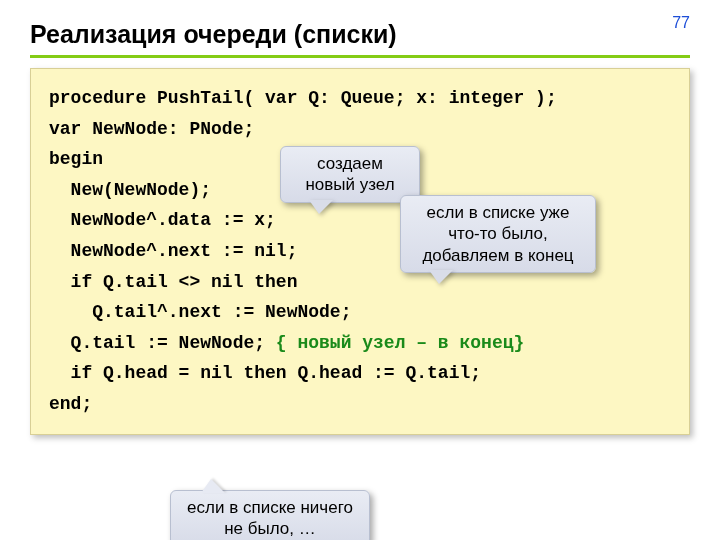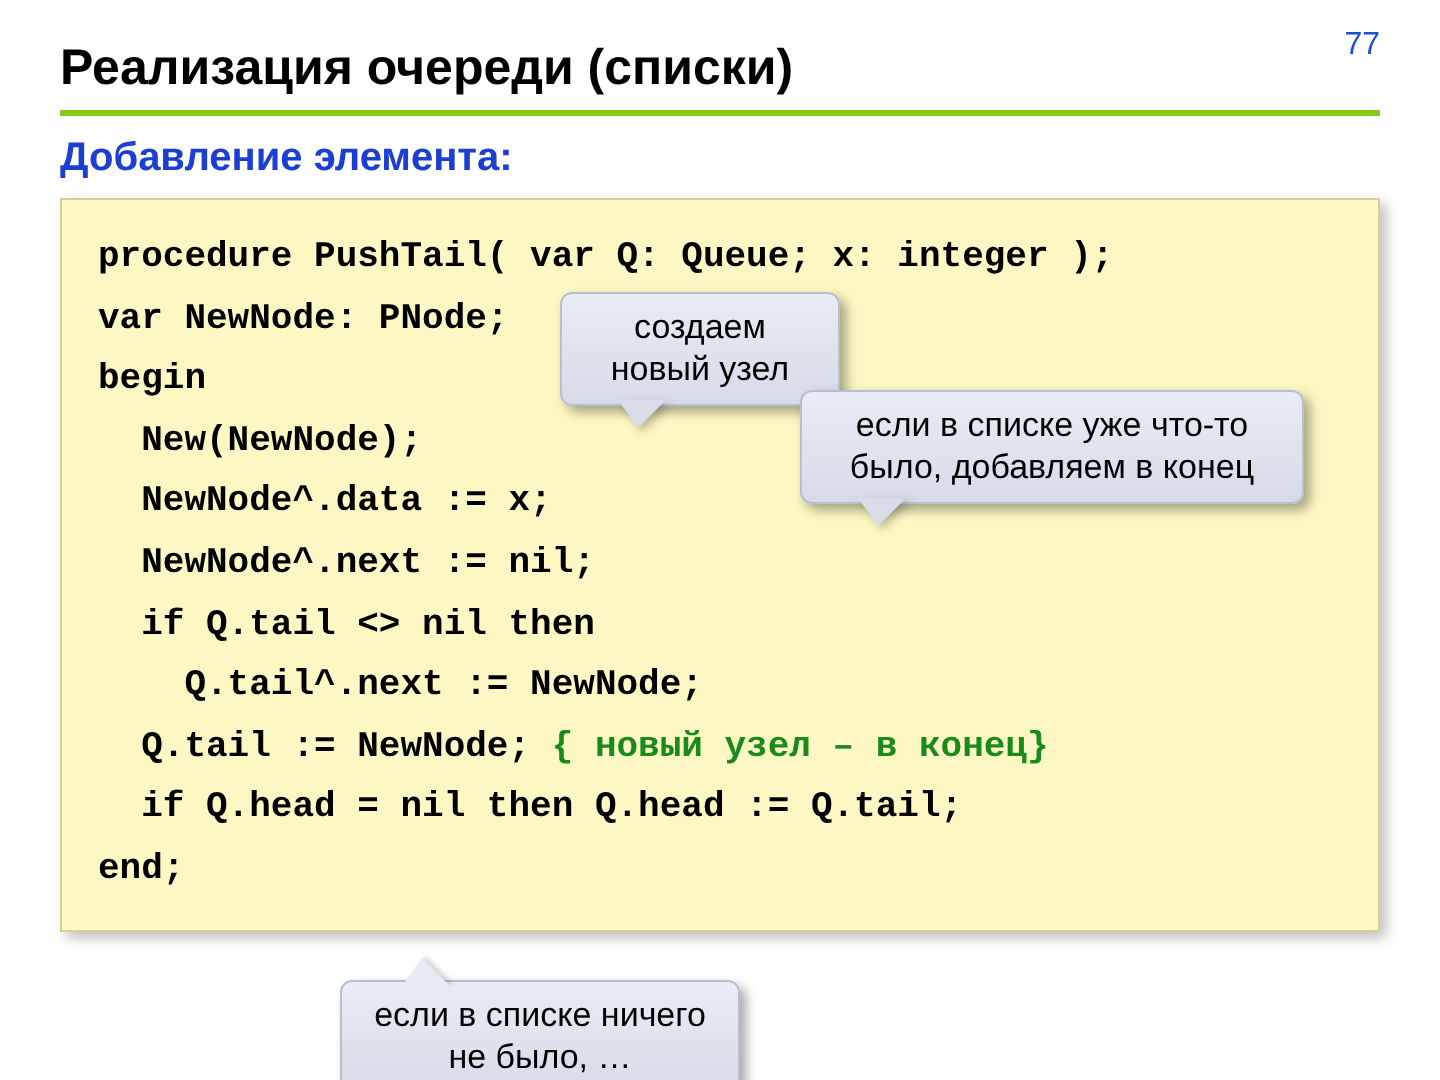--- a/index.html
+++ b/index.html
@@ -52,30 +52,29 @@
   }
   .callout.up::after {
     left: 30px; top: -12px;
     border-left: 10px solid transparent;
     border-right: 14px solid transparent;
     border-bottom: 14px solid #e7eaf3;
     filter: drop-shadow(2px -1px 1px rgba(0,0,0,0.15));
   }
   
   #c1 { top: 146px; left: 280px; width: 140px; }
-  #c2 { top: 195px; left: 400px; width: 252px; }
+  #c2 { top: 195px; left: 400px; width: 196px; }
   #c3 { top: 490px; left: 170px; width: 200px; }
 </style>
 </head>
 <body>
 
 <div class="slide">
   <div class="pgnum">77</div>
   <div class="title">Реализация очереди (списки)</div>
-  <div class="subtitle">Добавление элемента:</div>
 
   <div class="codebox"><span>procedure PushTail( var Q: Queue; x: integer );</span>
 <span>var NewNode: PNode;</span>
 <span>begin</span>
 <span>  New(NewNode);</span>
 <span>  NewNode^.data := x;</span>
 <span>  NewNode^.next := nil;</span>
 <span>  if Q.tail &lt;&gt; nil then</span>
 <span>    Q.tail^.next := NewNode;</span>
 <span>  Q.tail := NewNode; </span><span class="comment">{ новый узел – в конец}</span>

